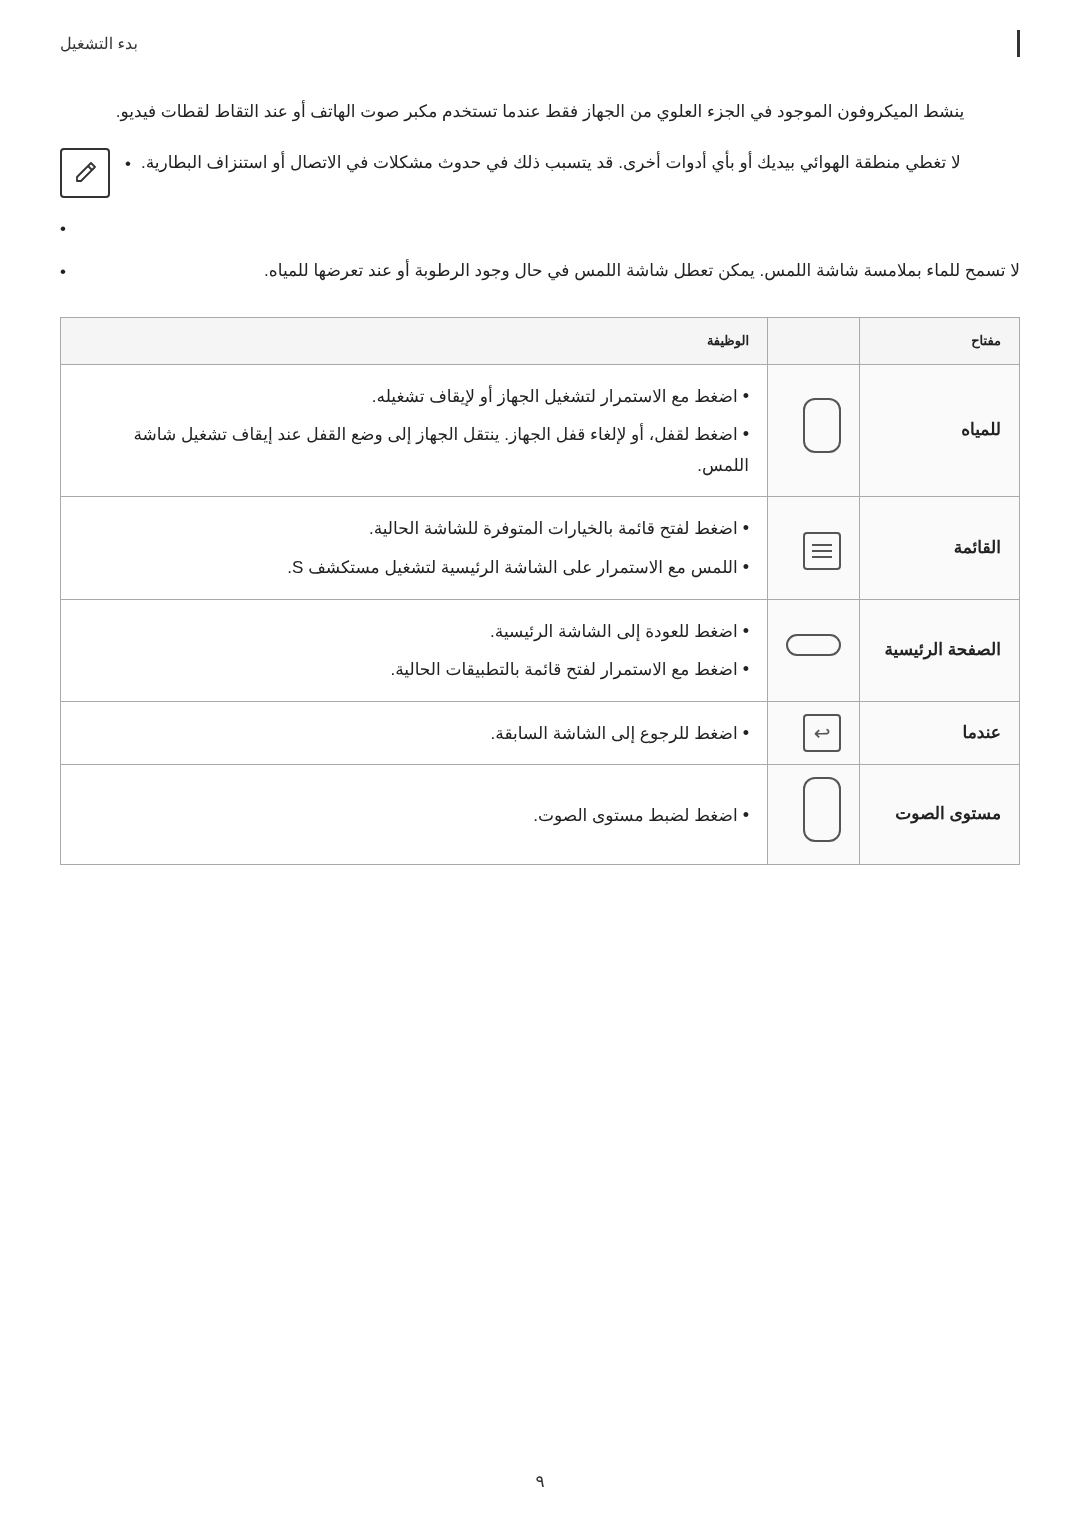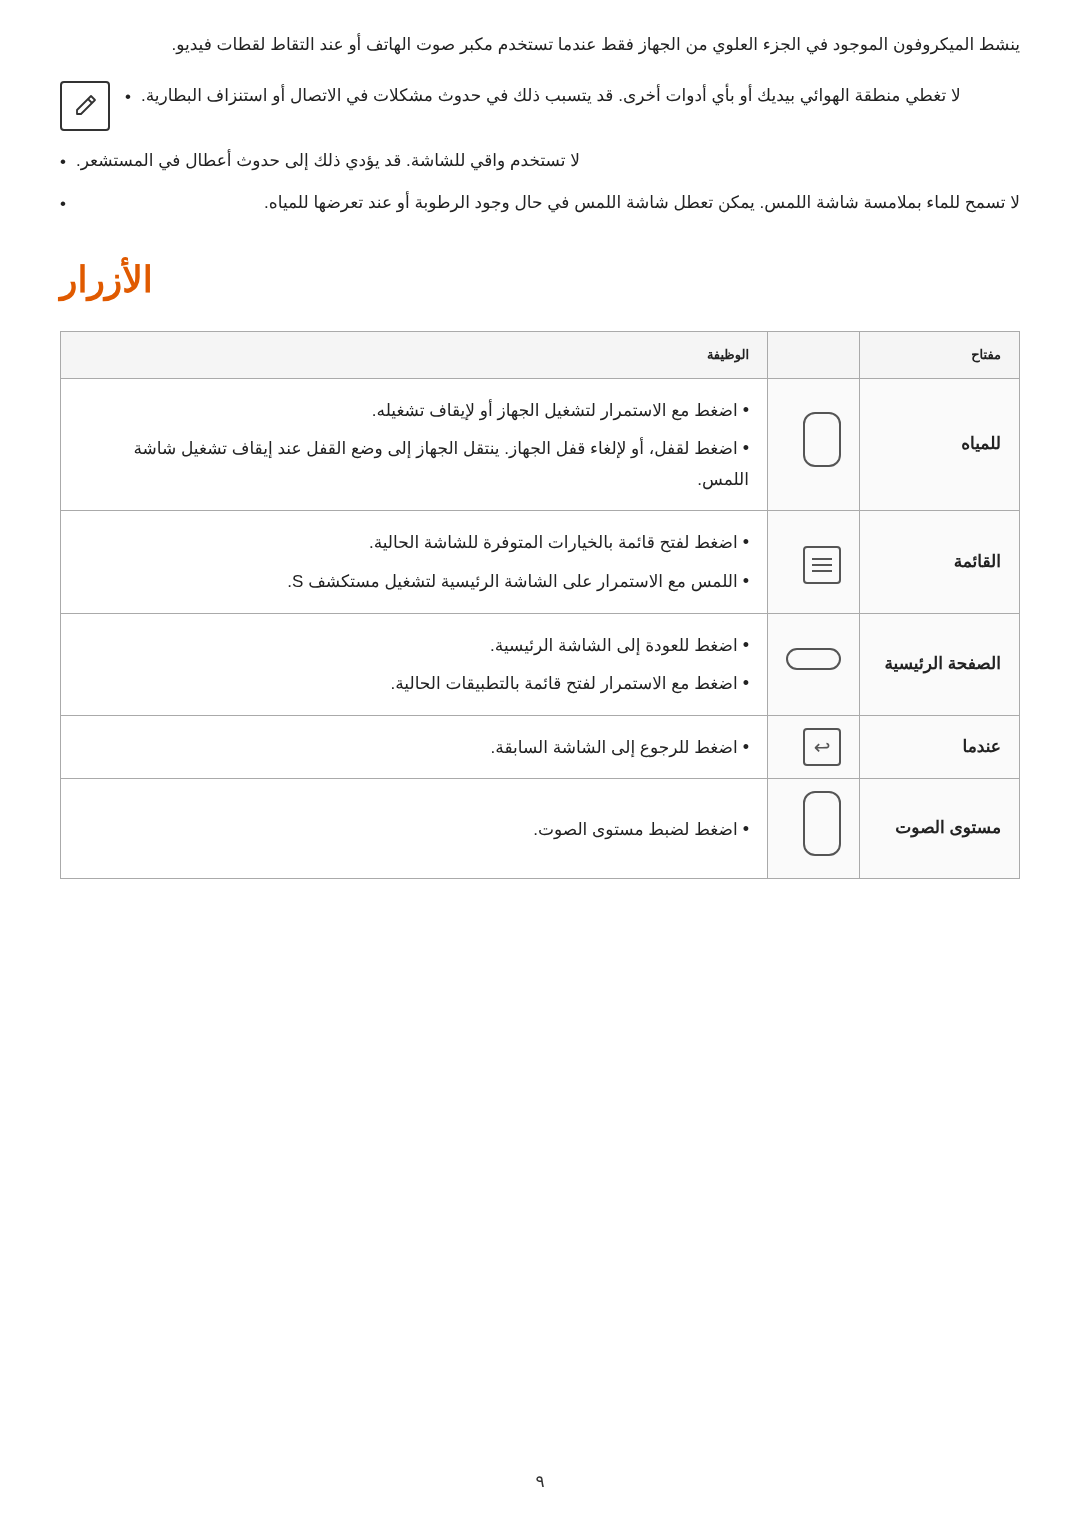--- a/index.html
+++ b/index.html
@@ -42,21 +42,21 @@
       color: #333;
       font-weight: normal;
     }
 
     
     .intro-paragraph {
       font-size: 17px;
       line-height: 1.8;
       color: #222;
       margin-bottom: 20px;
-      text-align: right;
+      text-align: center;
     }
 
     
     .bullet-section {
       margin-bottom: 30px;
     }
 
     .bullet-item {
       display: flex;
       align-items: flex-start;
@@ -250,53 +250,54 @@
 
     .header-row th {
       font-weight: bold;
     }
   </style>
 </head>
 <body>
 
 <div class="page-container">
 
+  <div class="header-bar">
+    <span class="header-title">بدء التشغيل</span>
+  </div>
 
   <p class="intro-paragraph">ينشط الميكروفون الموجود في الجزء العلوي من الجهاز فقط عندما تستخدم مكبر صوت الهاتف أو عند التقاط لقطات فيديو.</p>
 
   <div class="bullet-section">
 
     <div class="bullet-item-with-icon">
       <div class="bullet-icon-area">
         <span class="bullet-item-text">لا تغطي منطقة الهوائي بيديك أو بأي أدوات أخرى. قد يتسبب ذلك في حدوث مشكلات في الاتصال أو استنزاف البطارية.</span>
         <span class="bullet-dot">•</span>
       </div>
       <div class="icon-box">
         <svg width="26" height="26" viewBox="0 0 26 26" fill="none" xmlns="http://www.w3.org/2000/svg">
           <path d="M19 3L23 7L9 21H5V17L19 3Z" stroke="#333" stroke-width="1.8" fill="none" stroke-linejoin="round"></path>
           <path d="M16 6L20 10" stroke="#333" stroke-width="1.8"></path>
         </svg>
       </div>
     </div>
 
     <div class="sub-bullet">
       <div style="display:flex; align-items:flex-start; justify-content:flex-end; gap:10px;">
-        <span class="sub-bullet-text">لا تستخدم واقي للشاشة. قد يؤدي ذلك إلى حدوث أعطال في المستشعر.</span>
         <span class="bullet-dot">•</span>
       </div>
     </div>
 
     <div class="bullet-item">
       <span class="bullet-item-text">لا تسمح للماء بملامسة شاشة اللمس. يمكن تعطل شاشة اللمس في حال وجود الرطوبة أو عند تعرضها للمياه.</span>
       <span class="bullet-dot">•</span>
     </div>
 
   </div>
 
-  <div class="section-heading">الأزرار</div>
 
   <table class="buttons-table">
     <thead>
       <tr class="header-row">
         <th>مفتاح</th>
         <th style="width:80px;"></th>
         <th>الوظيفة</th>
       </tr>
     </thead>
     <tbody>

